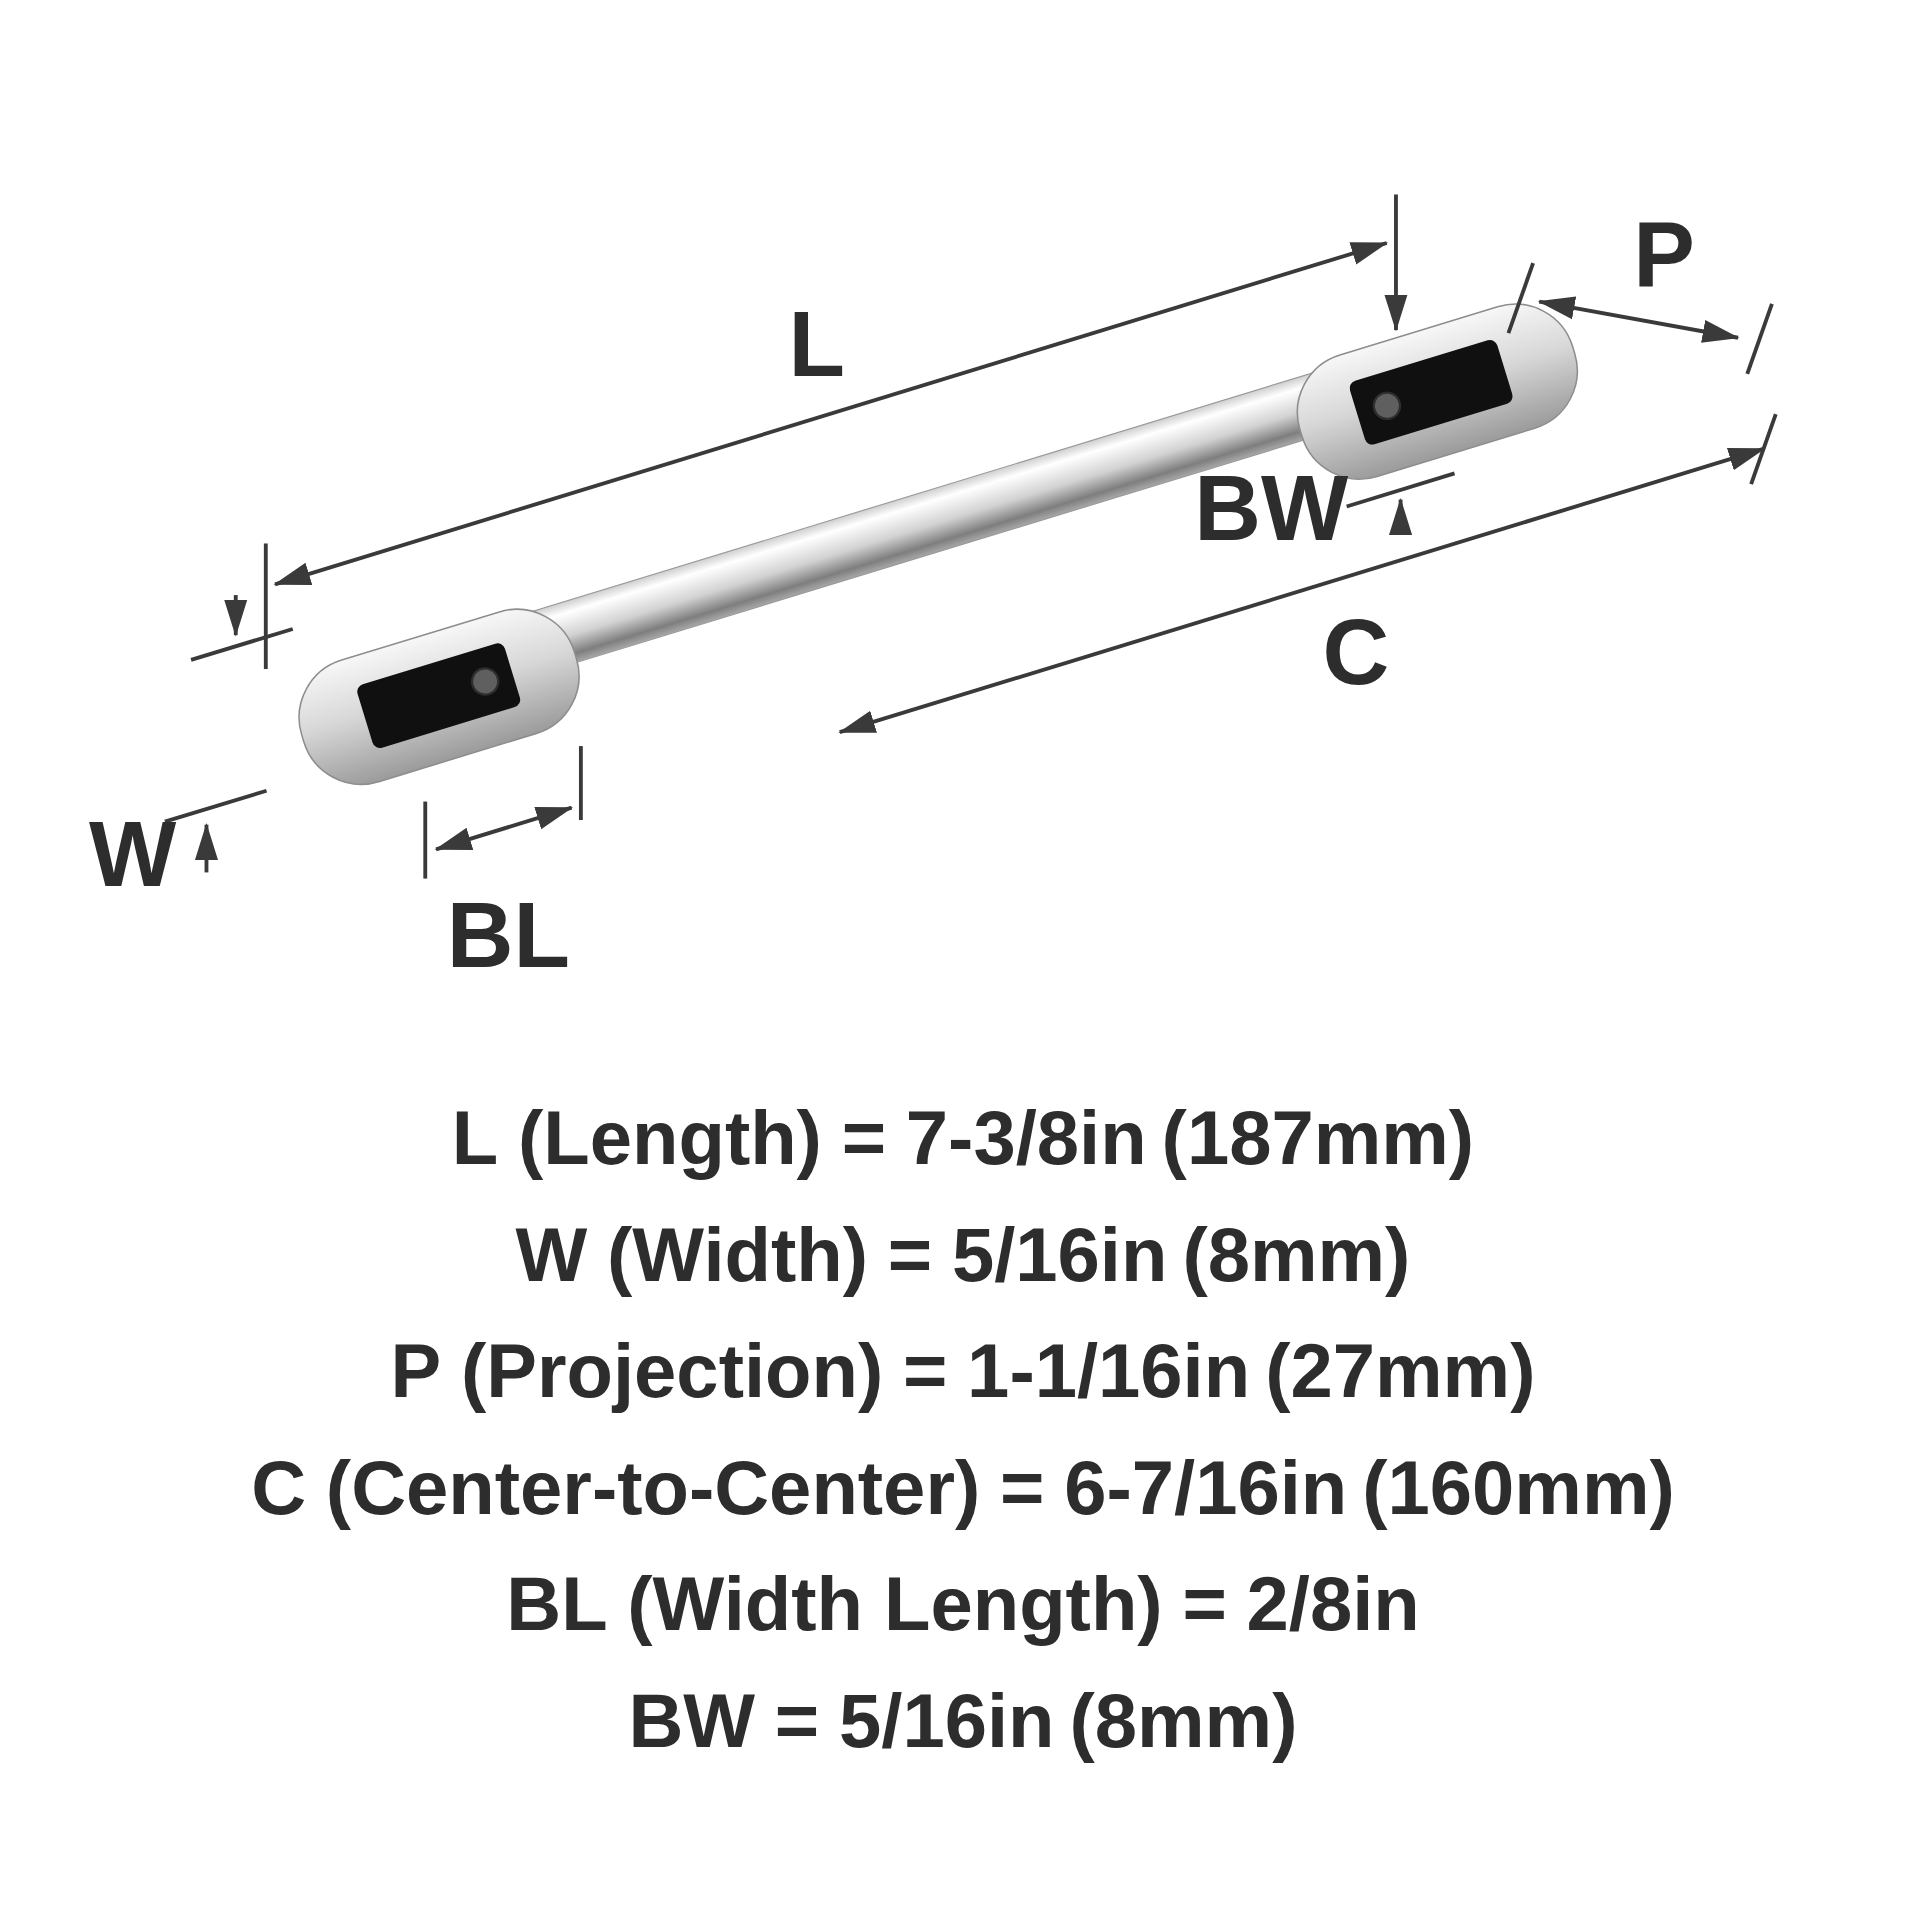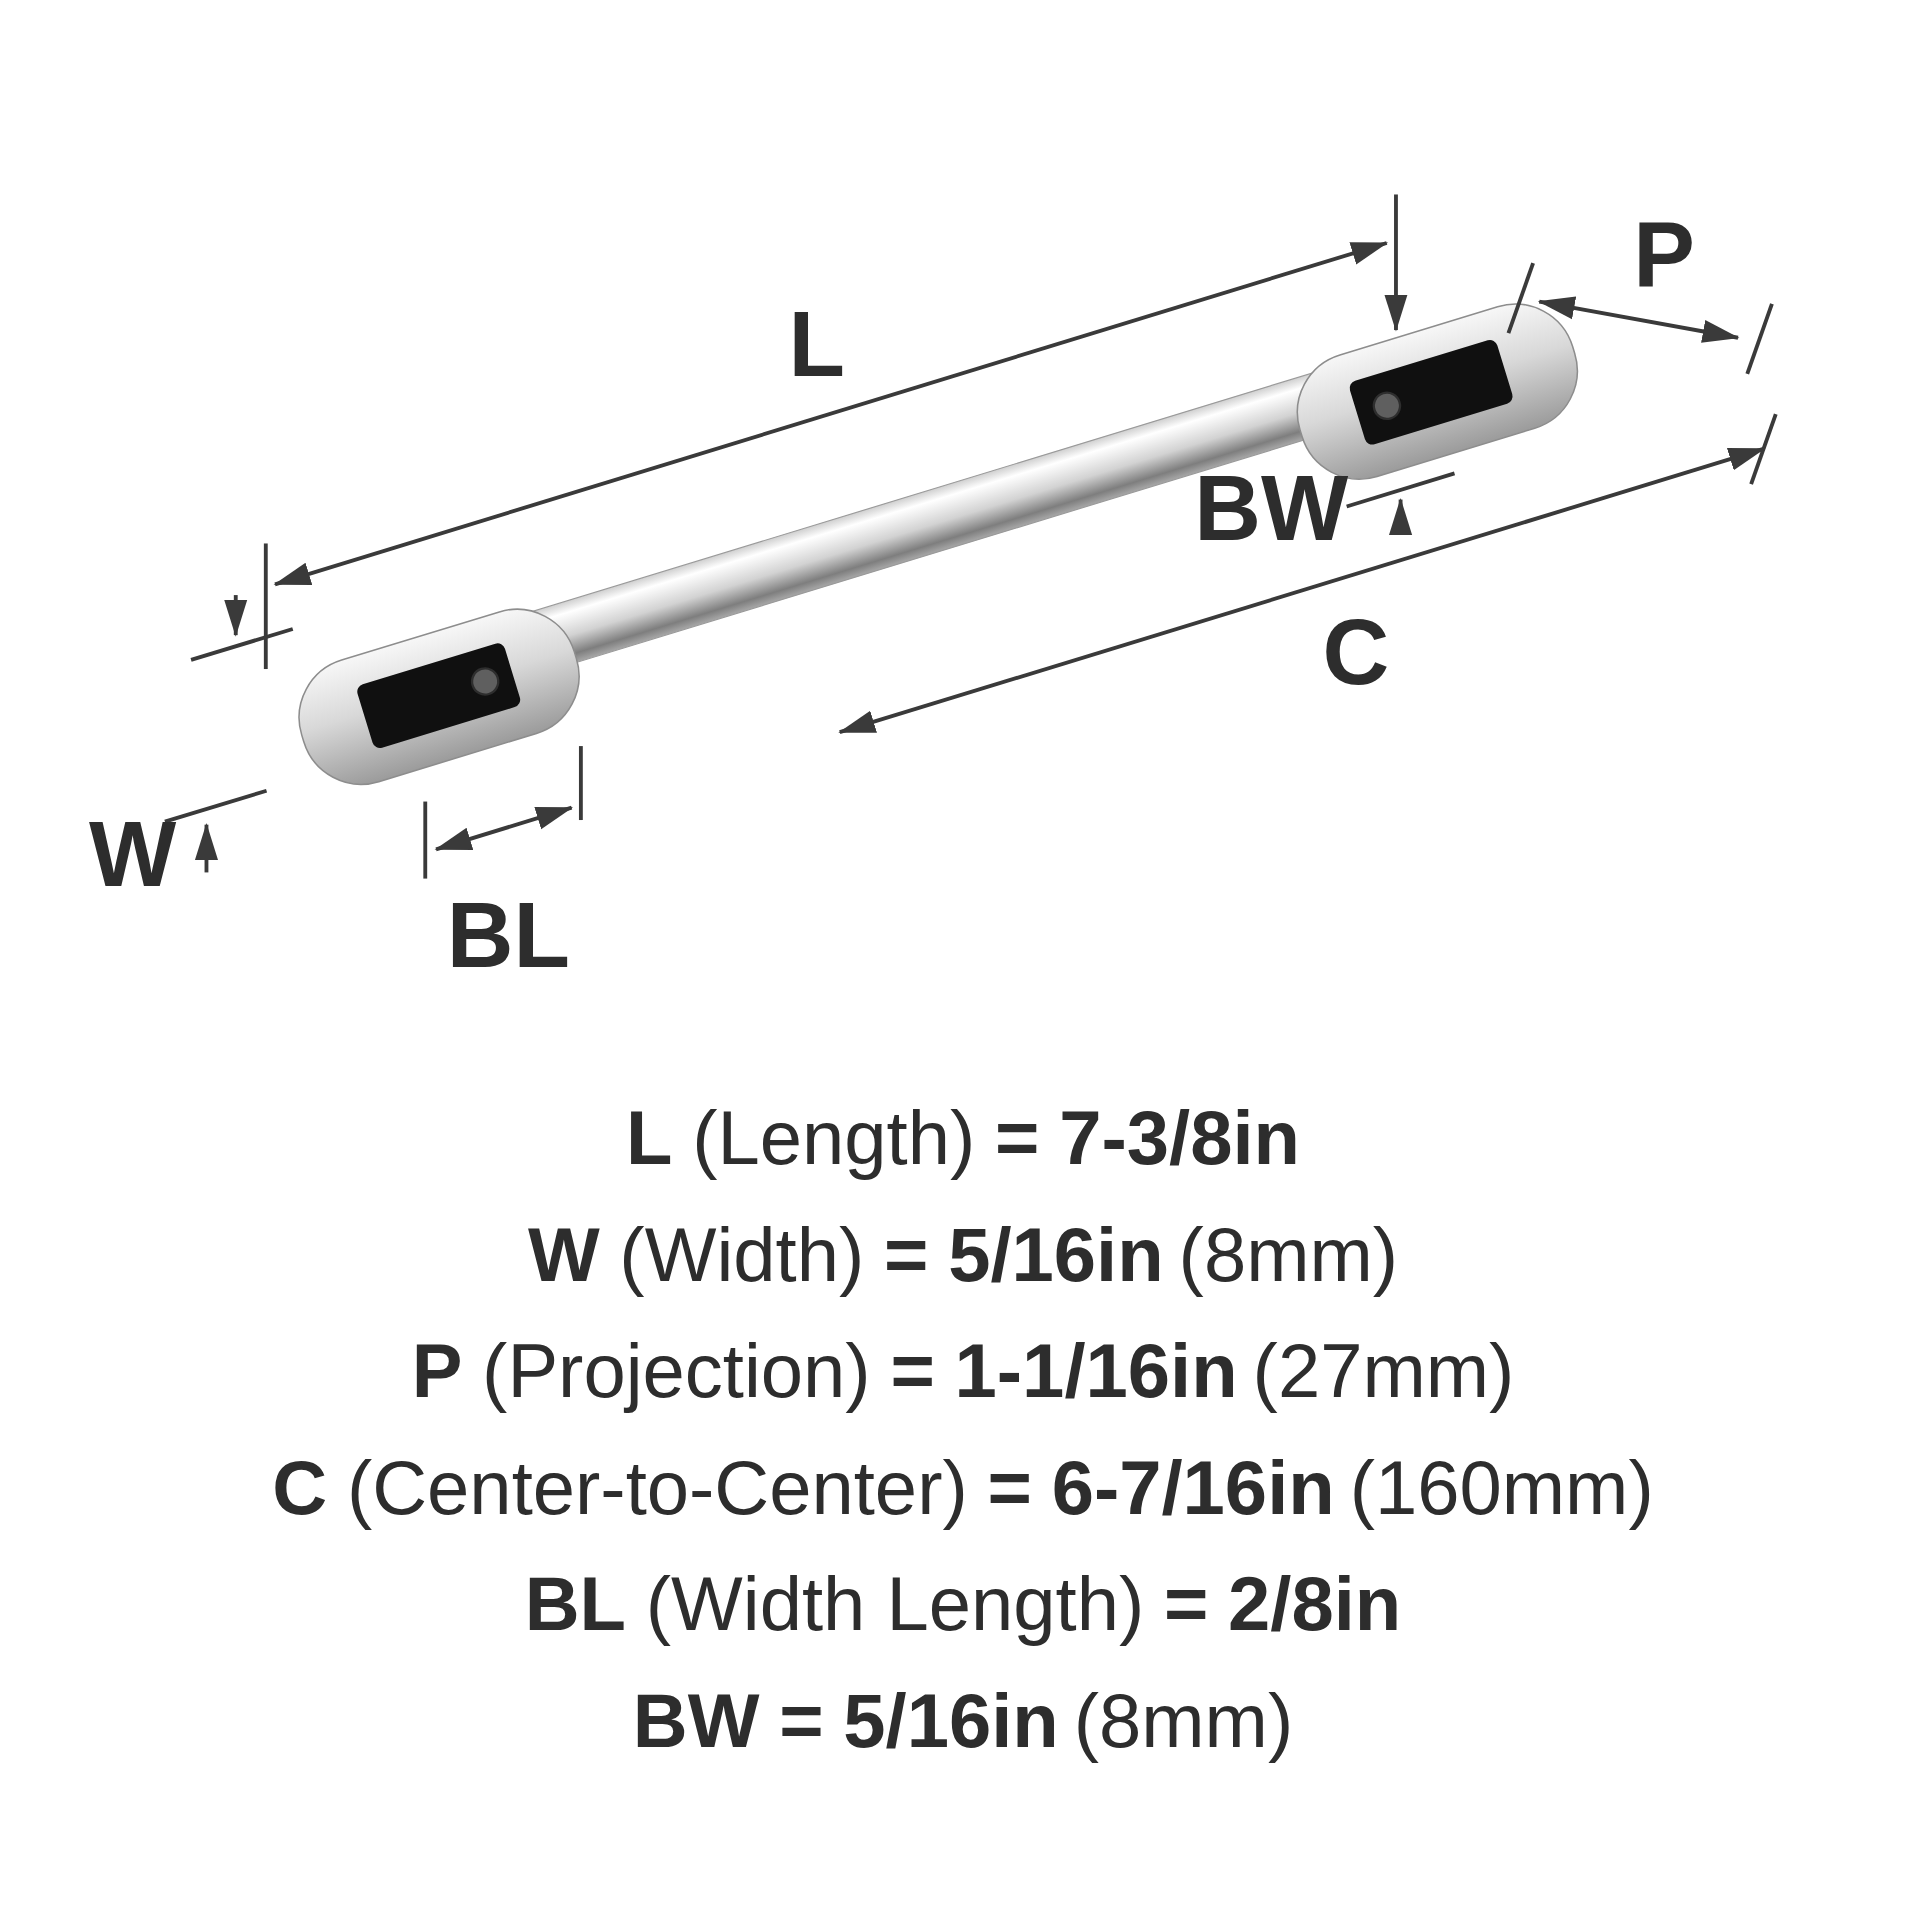--- a/index.html
+++ b/index.html
@@ -24,21 +24,21 @@
     margin-top:54px;
     display:flex;flex-direction:column;align-items:center;
     gap:14px;
   }
   .dim-row{
     display:flex;align-items:baseline;gap:0.26em;
     font-size:76px;line-height:1.35;color:#2d2d2d;
     white-space:nowrap;
   }
   .b{font-weight:700;}
-  .r{font-weight:400;}
+  .r{font-weight:700;}
   .combo{display:inline-flex;gap:15px;}
 </style>
 </head>
 <body>
 
 <div class="stage">
 
   <div class="diagram-wrap">
     <svg width="1926" height="1033" viewBox="0 0 2500 1340">
       <defs>
@@ -118,20 +118,21 @@
   </div>
 
   <div class="dims">
 
     <div class="dim-row">
       <span class="b">L</span>
       <span class="r">(Length)</span>
       <span class="b">=</span>
       <span class="combo">
           <span class="b">7-3/8in</span>
+          <span class="r">(187mm)</span>
         </span>
     </div>
 
     <div class="dim-row">
       <span class="b">W</span>
       <span class="r">(Width)</span>
       <span class="b">=</span>
       <span class="combo">
           <span class="b">5/16in</span>
           <span class="r">(8mm)</span>

